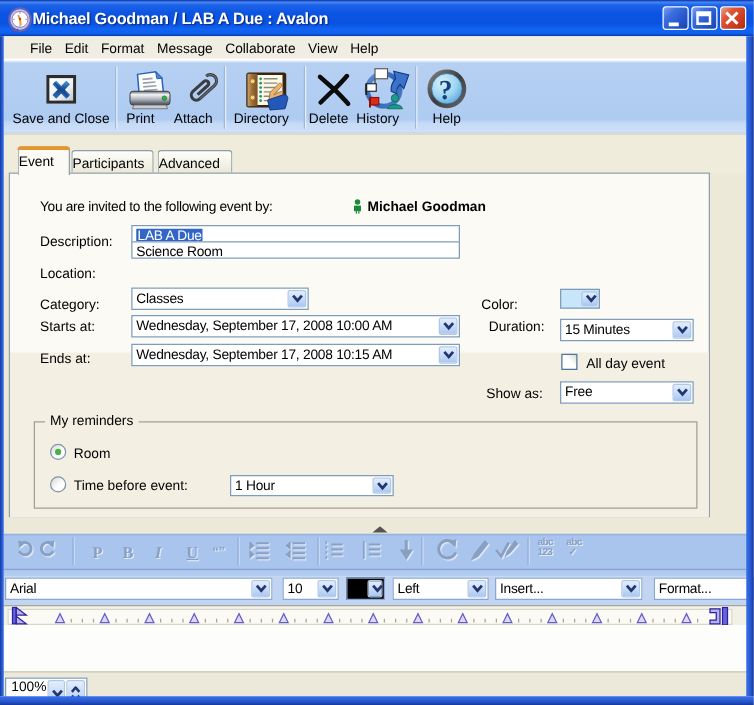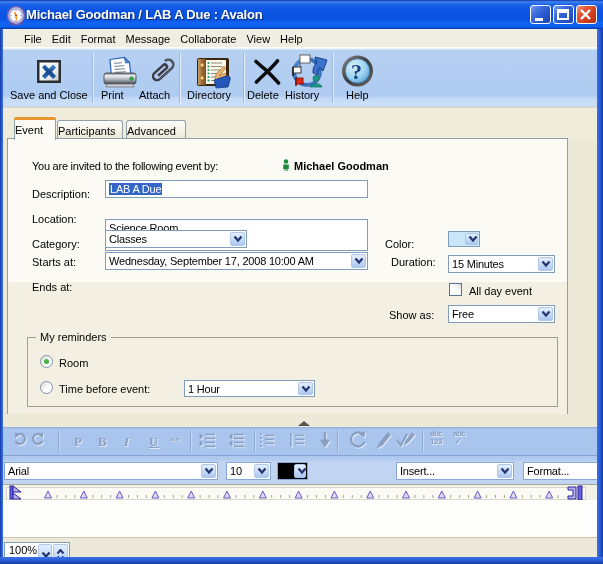--- a/index.html
+++ b/index.html
@@ -260,21 +260,21 @@
       <rect x="1.2" y="5.5" width="5.6" height="4.5" fill="#1a8a3a"></rect>
       <rect x="2.6" y="10" width="1" height="2" fill="#1a8a3a"></rect>
         <rect x="4.6" y="10" width="1" height="2" fill="#1a8a3a"></rect>
     </svg>
     <div class="lbl" style="left:286px;top:21px;font-weight:bold">Michael Goodman</div>
 
     <div class="lbl" style="left:24px;top:49px">Description:</div>
     <div class="field" style="left:97px;top:41px;width:263px;height:18px"><span class="sel">LAB A Due</span></div>
 
     <div class="lbl" style="left:24px;top:74px">Location:</div>
-    <div class="field" style="left:97px;top:80px;width:263px;height:32px">Science Room</div>
+    <div class="field" style="left:97px;top:54px;width:263px;height:14px">Science Room</div>
 
     <div class="lbl" style="left:24px;top:99px">Category:</div>
     <div class="combo" style="left:97px;top:91px;width:142px;height:18px">Classes<div class="arrow">
           <svg width="10" height="8">
             <path d="M1.5 1.5 L5 5.5 L8.5 1.5" fill="none" stroke="#23356e" stroke-width="2.2"></path>
           </svg>
         </div></div>
 
     <div class="lbl" style="left:377px;top:99px">Color:</div>
     <div class="combo" style="left:440px;top:92px;width:32px;height:16px;background:#C9E5F9">
@@ -293,20 +293,25 @@
         </div></div>
 
     <div class="lbl" style="left:383px;top:117px">Duration:</div>
     <div class="combo" style="left:440px;top:116px;width:107px;height:18px">15 Minutes<div class="arrow">
           <svg width="10" height="8">
             <path d="M1.5 1.5 L5 5.5 L8.5 1.5" fill="none" stroke="#23356e" stroke-width="2.2"></path>
           </svg>
         </div></div>
 
     <div class="lbl" style="left:24px;top:142px">Ends at:</div>
+    <div class="combo" style="left:97px;top:136px;width:263px;height:18px">Wednesday, September 17, 2008 10:15 AM<div class="arrow">
+          <svg width="10" height="8">
+            <path d="M1.5 1.5 L5 5.5 L8.5 1.5" fill="none" stroke="#23356e" stroke-width="2.2"></path>
+          </svg>
+        </div></div>
 
     <div class="abs" style="left:441px;top:144px;width:13px;height:13px;background:linear-gradient(to top right,#fff 55%,#cfcfc8 115%);border:1px solid #51749A"></div>
     <div class="lbl" style="left:461px;top:146px">All day event</div>
 
     <div class="lbl" style="left:381px;top:170px">Show as:</div>
     <div class="combo" style="left:440px;top:166px;width:107px;height:18px">Free<div class="arrow">
           <svg width="10" height="8">
             <path d="M1.5 1.5 L5 5.5 L8.5 1.5" fill="none" stroke="#23356e" stroke-width="2.2"></path>
           </svg>
         </div></div>
@@ -399,20 +404,25 @@
             <path d="M1.5 1.5 L5 5.5 L8.5 1.5" fill="none" stroke="#23356e" stroke-width="2.2"></path>
           </svg>
         </div></div>
     <div class="combo" style="left:274px;top:1px;width:31px;height:18px;background:#000">
         <div class="arrow" style="width:12px">
           <svg width="10" height="8">
             <path d="M1.5 1.5 L5 5.5 L8.5 1.5" fill="none" stroke="#23356e" stroke-width="2.2"></path>
           </svg>
         </div>
       </div>
+    <div class="combo" style="left:311px;top:1px;width:77px;height:18px">Left<div class="arrow">
+          <svg width="10" height="8">
+            <path d="M1.5 1.5 L5 5.5 L8.5 1.5" fill="none" stroke="#23356e" stroke-width="2.2"></path>
+          </svg>
+        </div></div>
     <div class="combo" style="left:393px;top:1px;width:118px;height:18px">Insert...<div class="arrow">
           <svg width="10" height="8">
             <path d="M1.5 1.5 L5 5.5 L8.5 1.5" fill="none" stroke="#23356e" stroke-width="2.2"></path>
           </svg>
         </div></div>
     <div class="combo" style="left:520px;top:1px;width:80px;height:18px">Format...</div>
   </div>
 
   <div id="ruler">
     <div id="rulerband"></div>

